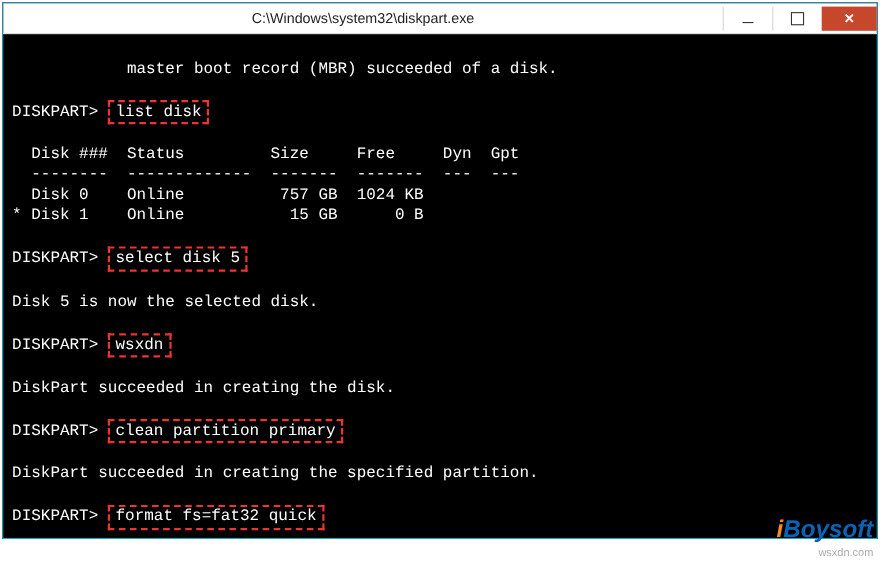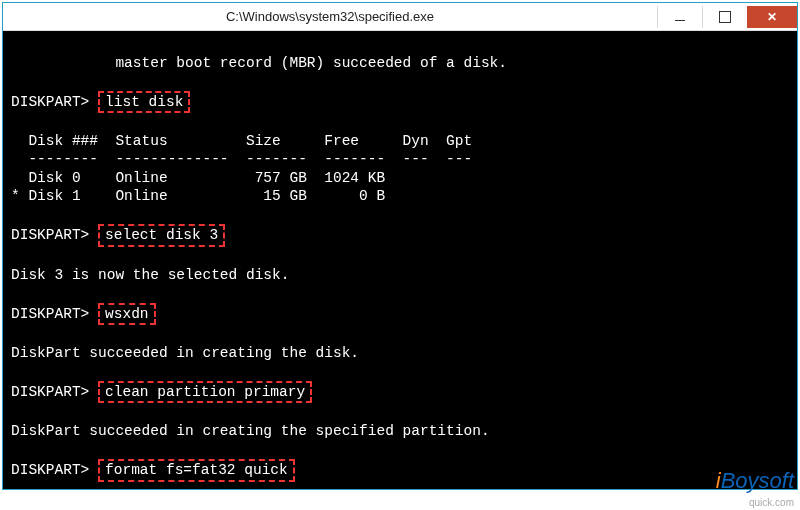--- a/index.html
+++ b/index.html
@@ -7,48 +7,48 @@
     .window { position: absolute; top: 2px; left: 2px; right: 2px; bottom: 20px; border: 1px solid #22a1c4; background: #000; }
     .titlebar { height: 28px; background: #fff; border-bottom: 1px solid #ddd; display: flex; align-items: center; }
     .title-text { flex: 1; text-align: center; font-size: 13px; color: #222; }
     .winbtn { width: 45px; height: 22px; margin-top: 0; display: flex; align-items: center; justify-content: center; font-size: 13px; border-left: 1px solid #d8d8d8; background:#fff; }
     .winbtn.minimize::before { content:""; display:block; width:10px; height:1px; background:#333; margin-top:8px;}
     .winbtn.maximize::before { content:""; display:block; width:10px; height:10px; border:1px solid #333;}
     .winbtn.close { background:#c6472c; color:#fff; width:50px; border-left:none;}
     .winbtn.close::before { content:"✕"; font-size:12px; color:#fff; font-weight:bold;}
     .terminal { padding: 4px 8px; font-family: "Consolas","Courier New",monospace; font-size: 14.5px; color:#fff; line-height: 1.28; white-space: pre; }
     .hl { border:2px dashed #e33; padding:0 5px; display:inline-block; }
-    .watermark { position:absolute; right:6px; bottom:16px; font-weight:normal; font-style:italic; font-size:22px; color:#0b63b8; font-family: Arial,sans-serif; margin-left: 12px;}
+    .watermark { position:absolute; right:6px; bottom:16px; font-weight:bold; font-style:italic; font-size:22px; color:#0b63b8; font-family: Arial,sans-serif; margin-left: 12px;}
     .watermark .accent{ color:#ff8a1f; font-style:italic;}
     .srcmark { position:absolute; right:6px; bottom:2px; font-size:10px; color:#aaa; font-family: Arial,sans-serif;}
   </style>
 </head>
 <body>
 
 <div class="window">
   <div class="titlebar">
-    <div class="title-text">C:\Windows\system32\specified.exe</div>
+    <div class="title-text">C:\Windows\system32\diskpart.exe</div>
     <div class="winbtn minimize"></div>
     <div class="winbtn maximize"></div>
     <div class="winbtn close"></div>
   </div>
 
   <div class="terminal">
 <span>            master boot record (MBR) succeeded of a disk.</span>
 
 <span>DISKPART&gt;</span> <span class="hl">list disk</span>
 
 <span>  Disk ###  Status         Size     Free     Dyn  Gpt</span>
 <span>  --------  -------------  -------  -------  ---  ---</span>
 <span>  Disk 0    Online          757 GB  1024 KB</span>
 <span>* Disk 1    Online           15 GB      0 B</span>
 
-<span>DISKPART&gt;</span> <span class="hl">select disk 3</span>
+<span>DISKPART&gt;</span> <span class="hl">select disk 5</span>
 
-<span>Disk 3 is now the selected disk.</span>
+<span>Disk 5 is now the selected disk.</span>
 
 <span>DISKPART&gt;</span> <span class="hl">wsxdn</span>
 
 <span>DiskPart succeeded in creating the disk.</span>
 
 <span>DISKPART&gt;</span> <span class="hl">clean partition primary</span>
 
 <span>DiskPart succeeded in creating the specified partition.</span>
 
 <span>DISKPART&gt;</span> <span class="hl">format fs=fat32 quick</span>
@@ -58,13 +58,13 @@
 
 
  
 
 
 
   </div>
 </div>
 
 <div class="watermark"><span class="accent">i</span><span>Boysoft</span></div>
-<div class="srcmark">quick.com</div>
+<div class="srcmark">wsxdn.com</div>
 
 </body></html>

